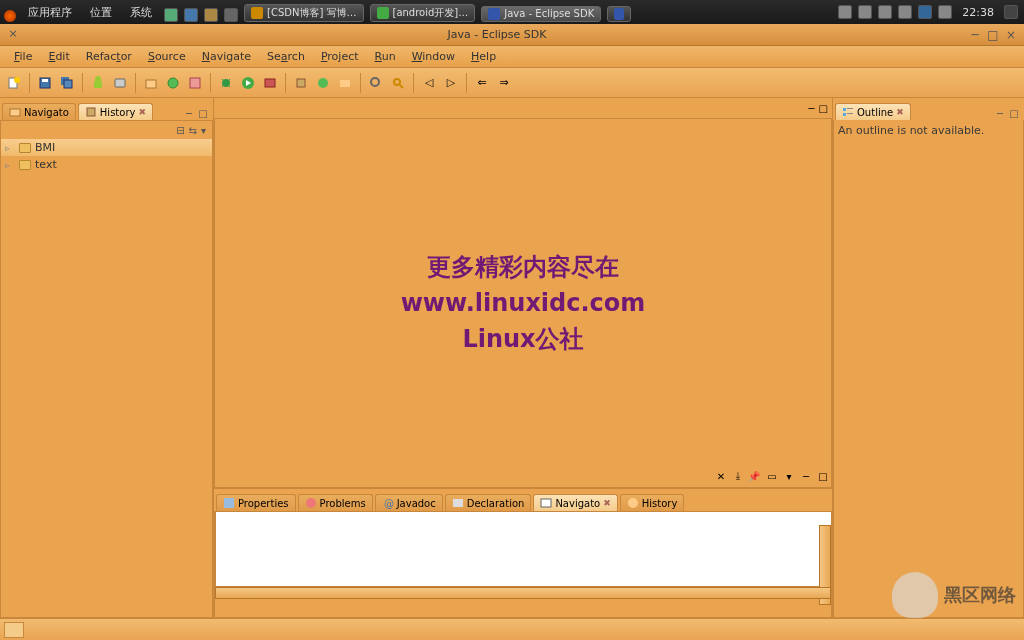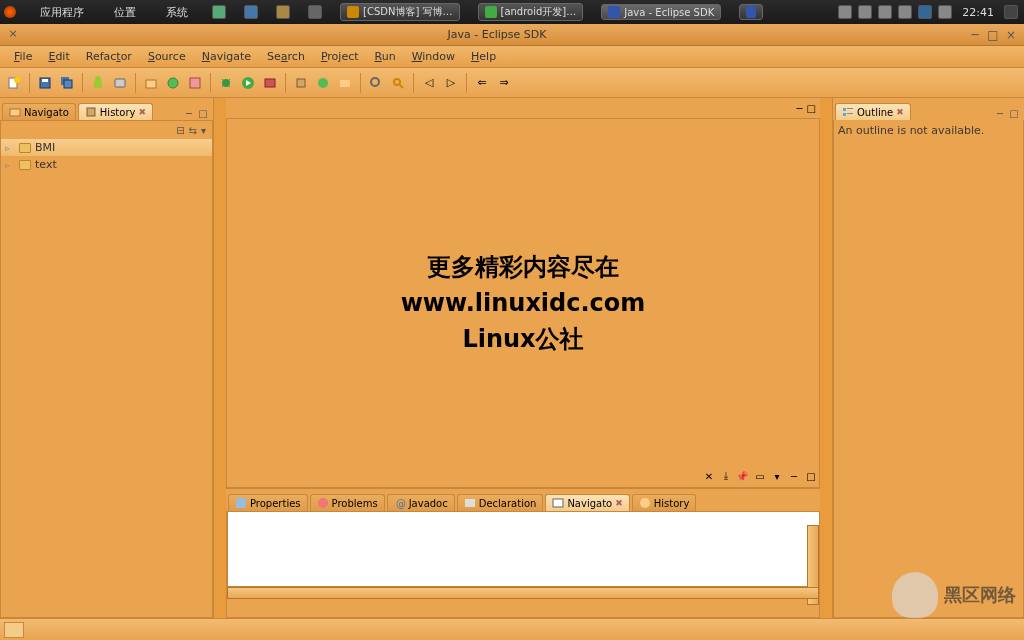--- a/index.html
+++ b/index.html
@@ -1,20 +1,20 @@
 <!DOCTYPE html>
 <html><head>
 <meta charset="utf-8">
 <style>
 * { margin:0; padding:0; box-sizing:border-box; font-family:"DejaVu Sans",Arial,sans-serif; }
 body { width:1024px; height:640px; overflow:hidden; background:#e89c3e; }
 
 
 .taskbar { height:24px; background:linear-gradient(#2a2a2a,#1a1a1a); display:flex; align-items:center; color:#ddd; font-size:11px; }
-.taskbar .tb-left { display:flex; align-items:center; gap:18px; padding:0 4px; }
+.taskbar .tb-left { display:flex; align-items:flex-end; gap:6px; padding:0 4px; }
 .taskbar .tb-item { padding:2px 6px; white-space:nowrap; cursor:pointer; }
 .taskbar .tb-app { background:linear-gradient(#555,#333); border:1px solid #666; border-radius:3px; padding:1px 6px; display:flex; align-items:center; gap:4px; font-size:10px; }
 .taskbar .tb-app.active { background:linear-gradient(#6a6a6a,#4a4a4a); }
 .taskbar .tb-right { margin-left:auto; display:flex; align-items:center; gap:6px; padding-right:6px; }
 .taskbar .sys-icon { width:14px; height:14px; background:#888; border:1px solid #555; border-radius:2px; }
 .tb-icon { width:12px; height:12px; display:inline-block; background:#777; border-radius:2px; }
 
 
 .win-title { height:22px; background:linear-gradient(#e9a95c,#d68f3c); display:flex; align-items:center; color:#333; font-size:11px; border-bottom:1px solid #b57727; }
 .win-title .close-btn { width:18px; height:16px; margin:0 4px; text-align:center; cursor:pointer; color:#555; }
@@ -29,21 +29,21 @@
 
 
 .toolbar { height:30px; background:linear-gradient(#f2bb70,#e9a452); display:flex; align-items:center; padding:0 4px; gap:2px; border-bottom:1px solid #c8873a; }
 .toolbar .tool-btn { width:20px; height:20px; border:1px solid transparent; border-radius:2px; cursor:pointer; display:flex; align-items:center; justify-content:center; font-size:11px; }
 .toolbar .tool-sep { width:1px; height:20px; background:#c8873a; margin:0 3px; }
 .toolbar .tool-icon { width:14px; height:14px; }
 .toolbar .persp-area { margin-left:auto; display:flex; align-items:center; gap:2px; padding-right:4px; }
 .toolbar .persp-btn { border:1px solid #b57727; background:linear-gradient(#f7d099,#edb468); padding:2px 6px; font-size:10px; border-radius:2px; cursor:pointer; display:flex; align-items:center; gap:3px; }
 
 
-.main { display:flex; height:calc(640px - 24px - 22px - 22px - 30px - 22px);gap:12px; }
+.main { display:flex; height:calc(640px - 24px - 22px - 22px - 30px - 22px); }
 .left-panel { width:214px; display:flex; flex-direction:column; border-right:1px solid #c8873a; background:#eaa34f; }
 .editor-panel { flex:1; display:flex; flex-direction:column; }
 .right-panel { width:192px; border-left:1px solid #c8873a; background:#eaa34f; display:flex; flex-direction:column; }
 
 
 .tab-row { height:22px; display:flex; align-items:flex-end; background:#eaa34f; padding:0 2px; gap:2px; position:relative; }
 .tab { background:linear-gradient(#fce3b8,#f5cb8a); border:1px solid #c8873a; border-bottom:none; border-radius:3px 3px 0 0; padding:2px 6px; font-size:10px; display:flex; align-items:center; gap:3px; cursor:pointer; }
 .tab.inactive { background:linear-gradient(#e9ad5d,#e09b49); }
 .tab .tab-close { font-size:9px; color:#a65; cursor:pointer; }
 .tab-icon { width:12px; height:12px; }
@@ -55,21 +55,21 @@
 .pkg-tools { height:20px; display:flex; align-items:center; justify-content:flex-end; gap:4px; padding:0 6px; background:#eaa34f; font-size:10px; color:#555; border-top:1px solid #c8873a;}
 .proj-tree { background:#fff; margin:2px; height:calc(100% - 4px); overflow:auto; }
 .tree-item { padding:2px 4px 2px 18px; font-size:11px; color:#333; display:flex; align-items:center; gap:4px; cursor:pointer; }
 .tree-item.sel { background:linear-gradient(#f9cd8e,#f0ba6b); }
 .tree-item .arrow { position:absolute; margin-left:-14px; color:#888; font-size:9px;}
 .folder-icon { width:12px; height:10px; background:#f0c060; border:1px solid #b58830; border-radius:1px; }
 
 
 .editor-tabs { height:20px; background:#eaa34f; display:flex; align-items:center; justify-content:flex-end; padding:0 4px; gap:4px;}
 .editor-body { flex:1; background:#eaa34f; border:1px solid #c8873a; display:flex; align-items:center; justify-content:center; flex-direction:column; position:relative; }
-.watermark { color:#000000; font-size:24px; font-weight:bold; text-align:center; line-height:1.5; font-family:"Comic Sans MS","DejaVu Sans",sans-serif;}
+.watermark { color:#701a75; font-size:24px; font-weight:bold; text-align:center; line-height:1.5; font-family:"Comic Sans MS","DejaVu Sans",sans-serif;}
 .cursor-icn { position:absolute; left:636px; top:182px; font-size:14px; color:#000;}
 
 
 .bottom-area { height:130px; border-top:1px solid #c8873a; display:flex; flex-direction:column;}
 .bottom-area .view-body { background:#eaa34f; }
 .console-toolbar { position:absolute; right:2px; top:-20px; display:flex; gap:3px; align-items:center;}
 .console-toolbar .cbtn{ width:14px; height:14px; cursor:pointer; font-size:10px; display:flex;align-items:center;justify-content:center;}
 .console-label { font-size:11px; color:#333; padding:1px 4px; background:#eaa34f;}
 .console-content { background:#fff; height:76px; border:1px solid #c8873a; border-right:none;}
 .scroll-h { height:12px; background:#d8923c; border:1px solid #b57727; margin:0; position:relative;}
@@ -119,21 +119,21 @@
         <span class="tb-icon" style="background:#35a;"></span>
       </span>
   </div>
   <div class="tb-right">
     <span class="sys-icon"></span>
     <span class="sys-icon"></span>
     <span class="sys-icon"></span>
     <span class="sys-icon"></span>
     <span class="sys-icon" style="background:#369;"></span>
     <span class="sys-icon"></span>
-    <span style="padding:0 4px;">22:41</span>
+    <span style="padding:0 4px;">22:38</span>
     <span class="sys-icon" style="background:#444;"></span>
   </div>
 </div>
 
 <div class="win-title">
   <span class="close-btn">×</span>
   <span class="title-text">Java - Eclipse SDK</span>
   <div class="win-btns">
     <span class="win-btn">─</span>
     <span class="win-btn">□</span>

